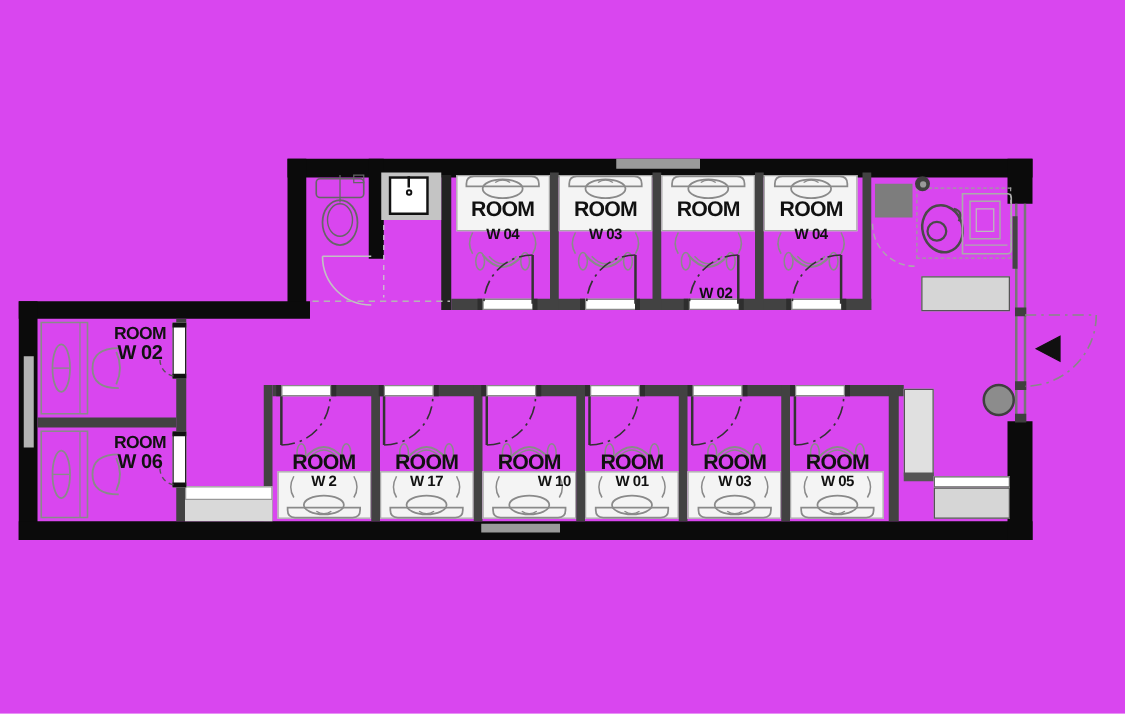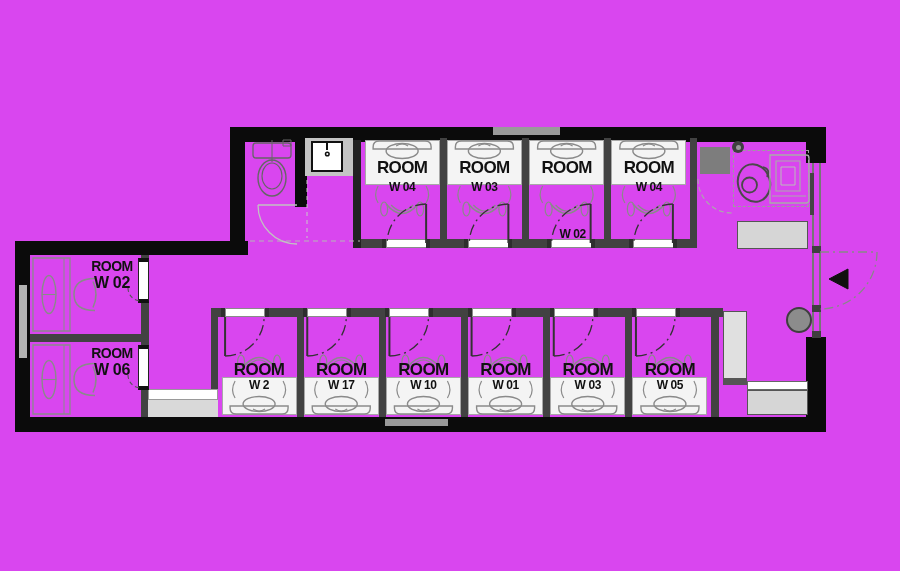--- a/index.html
+++ b/index.html
@@ -272,21 +272,21 @@
     <span class="txt room-num" style="left:447.375px;top:181px;width:74px;">W 03</span>
     <span class="txt room-label" style="left:529.625px;top:159px;width:74px;">ROOM</span>
     <span class="txt room-num" style="left:529.625px;top:181px;width:86px;margin-top:47px;">W 02</span>
     <span class="txt room-label" style="left:611.875px;top:159px;width:74px;">ROOM</span>
     <span class="txt room-num" style="left:611.875px;top:181px;width:74px;">W 04</span>
     <span class="txt room-label" style="left:222.08499999999998px;top:361px;width:74px;">ROOM</span>
     <span class="txt room-num" style="left:222.08499999999998px;top:379px;width:74px;">W 2</span>
     <span class="txt room-label" style="left:304.255px;top:361px;width:74px;">ROOM</span>
     <span class="txt room-num" style="left:304.255px;top:379px;width:74px;">W 17</span>
     <span class="txt room-label" style="left:386.425px;top:361px;width:74px;">ROOM</span>
-    <span class="txt room-num" style="left:386.425px;top:379px;width:74px;">W 10</span>
+    <span class="txt room-num" style="left:386.425px;top:379px;width:74px;padding-left:20px;">W 10</span>
     <span class="txt room-label" style="left:468.595px;top:361px;width:74px;">ROOM</span>
     <span class="txt room-num" style="left:468.595px;top:379px;width:74px;">W 01</span>
     <span class="txt room-label" style="left:550.765px;top:361px;width:74px;">ROOM</span>
     <span class="txt room-num" style="left:550.765px;top:379px;width:74px;">W 03</span>
     <span class="txt room-label" style="left:632.935px;top:361px;width:74px;">ROOM</span>
     <span class="txt room-num" style="left:632.935px;top:379px;width:74px;">W 05</span>
     <span class="txt room-label-sm" style="left:84px;top:259px;width:56px;">ROOM</span>
     <span class="txt room-num-sm" style="left:84px;top:275px;width:56px;">W 02</span>
     <span class="txt room-label-sm" style="left:84px;top:346px;width:56px;">ROOM</span>
     <span class="txt room-num-sm" style="left:84px;top:362px;width:56px;">W 06</span>

